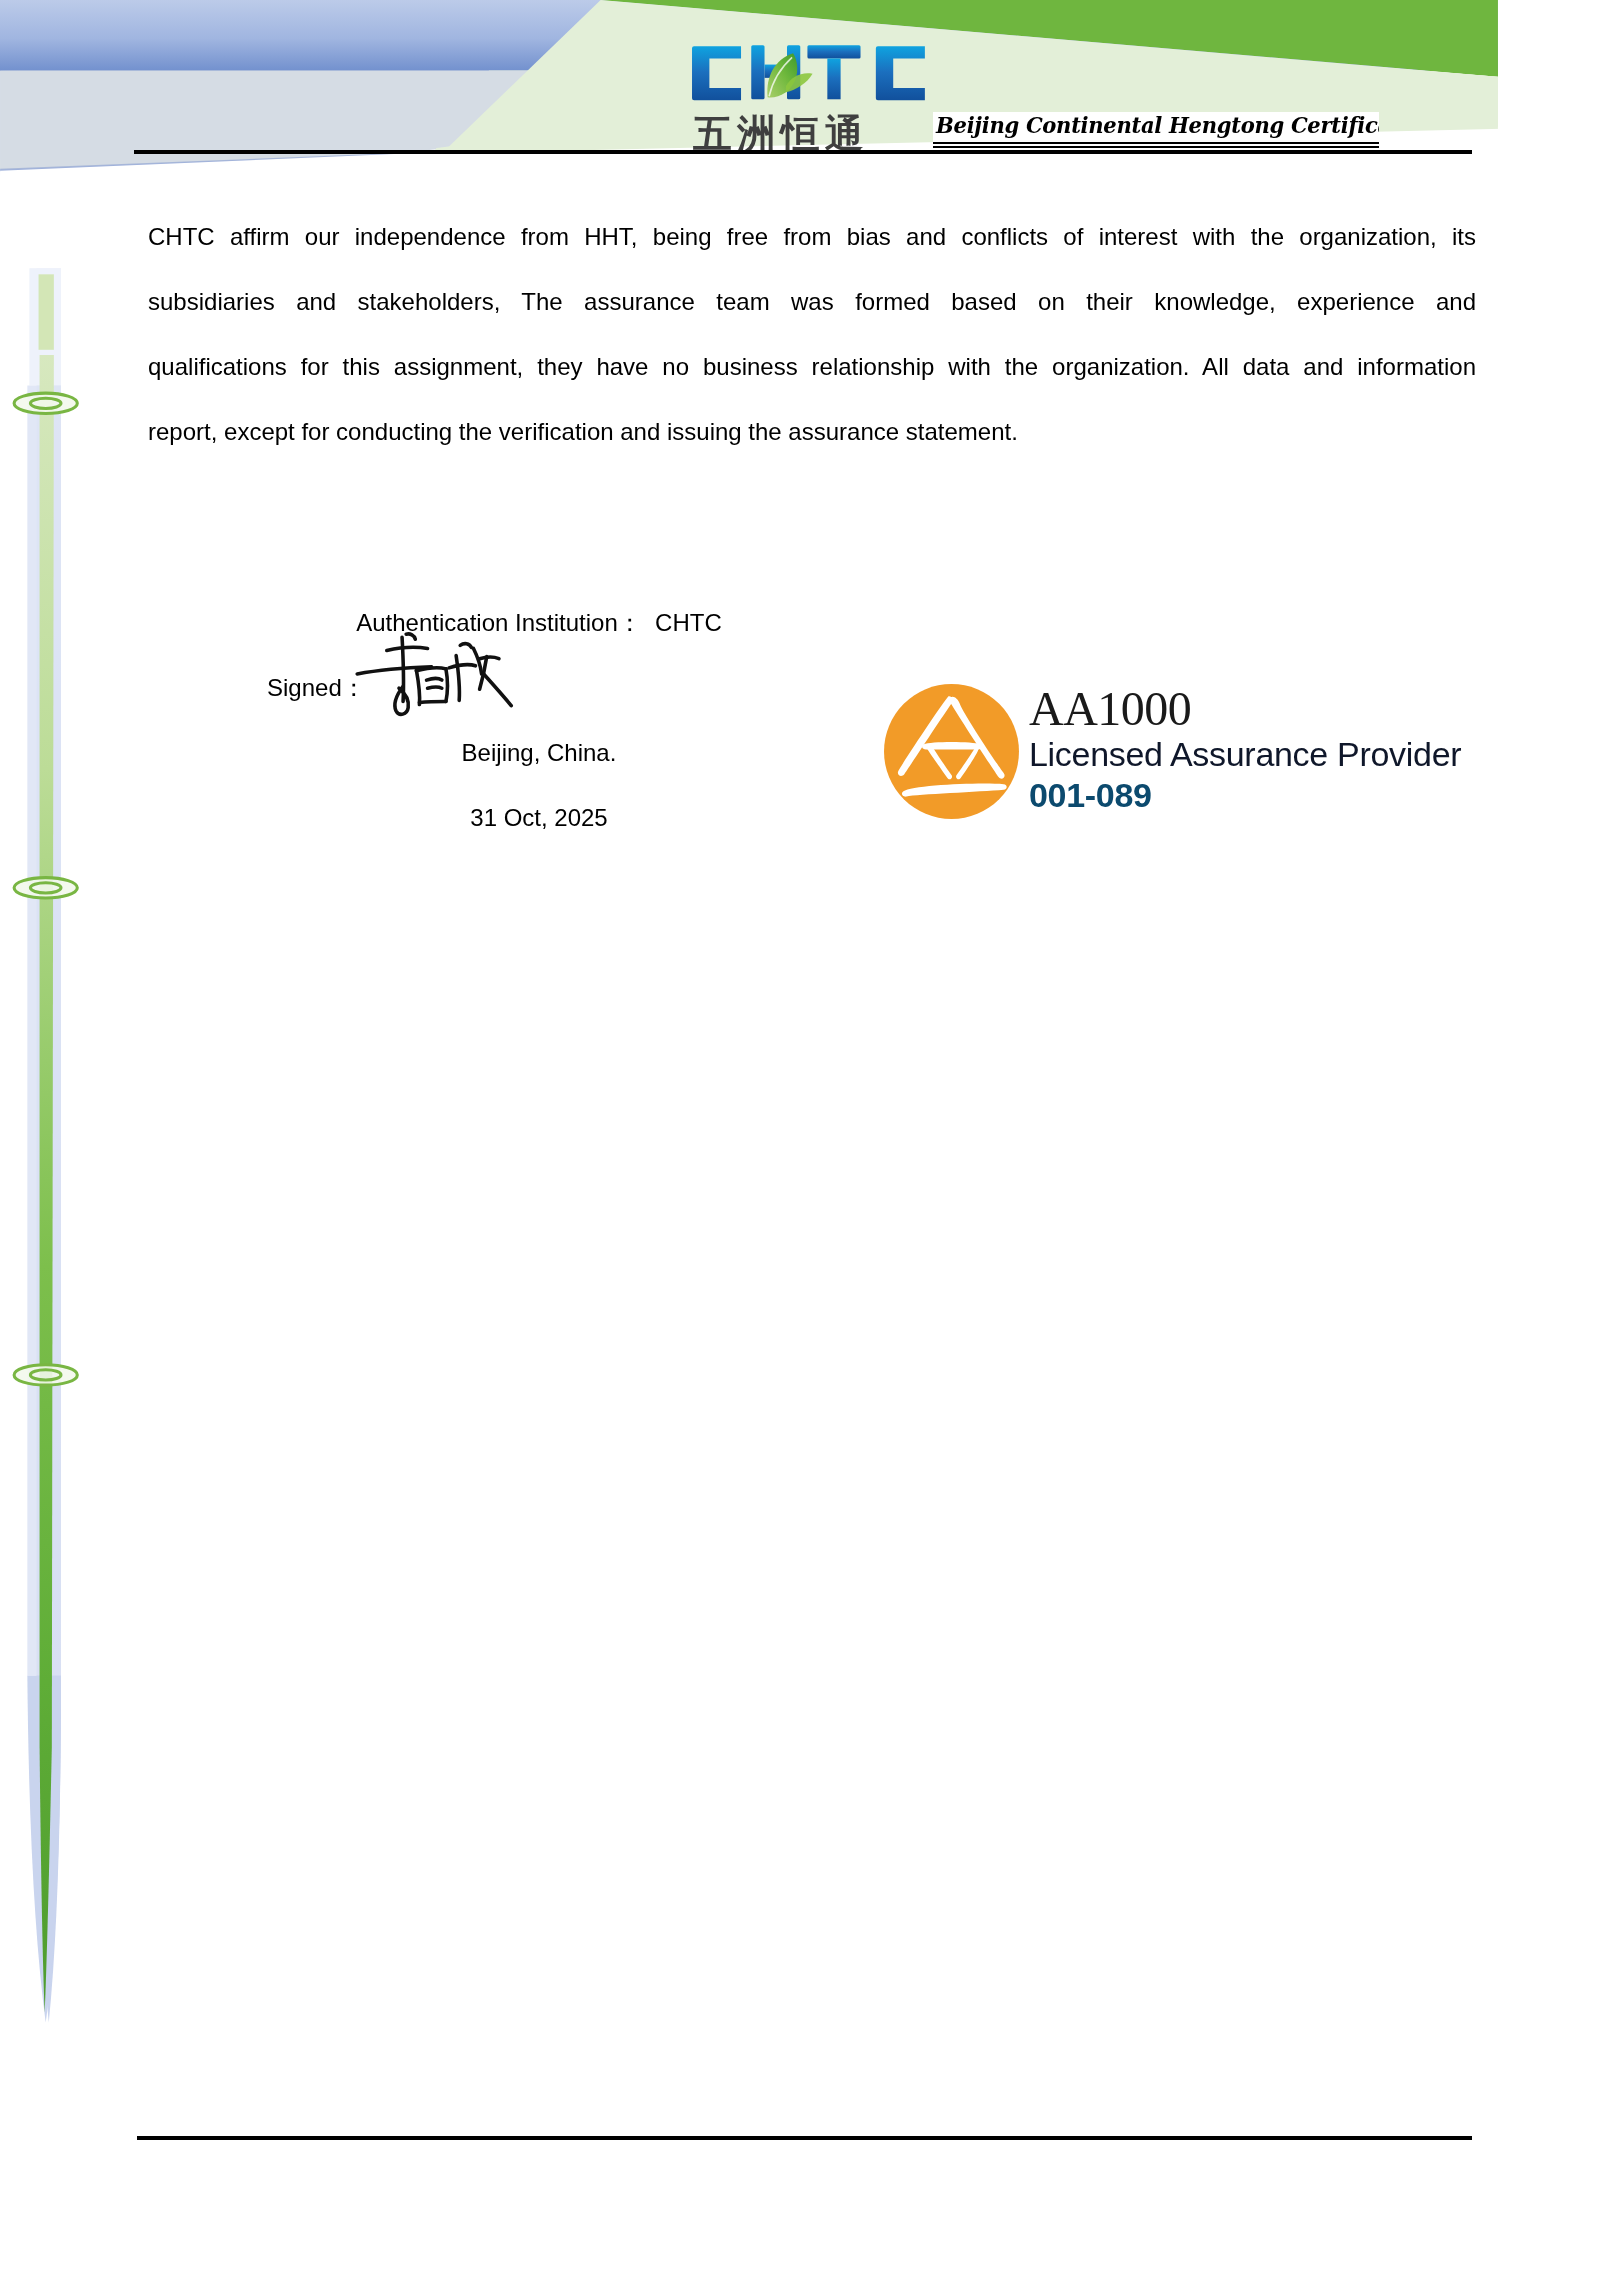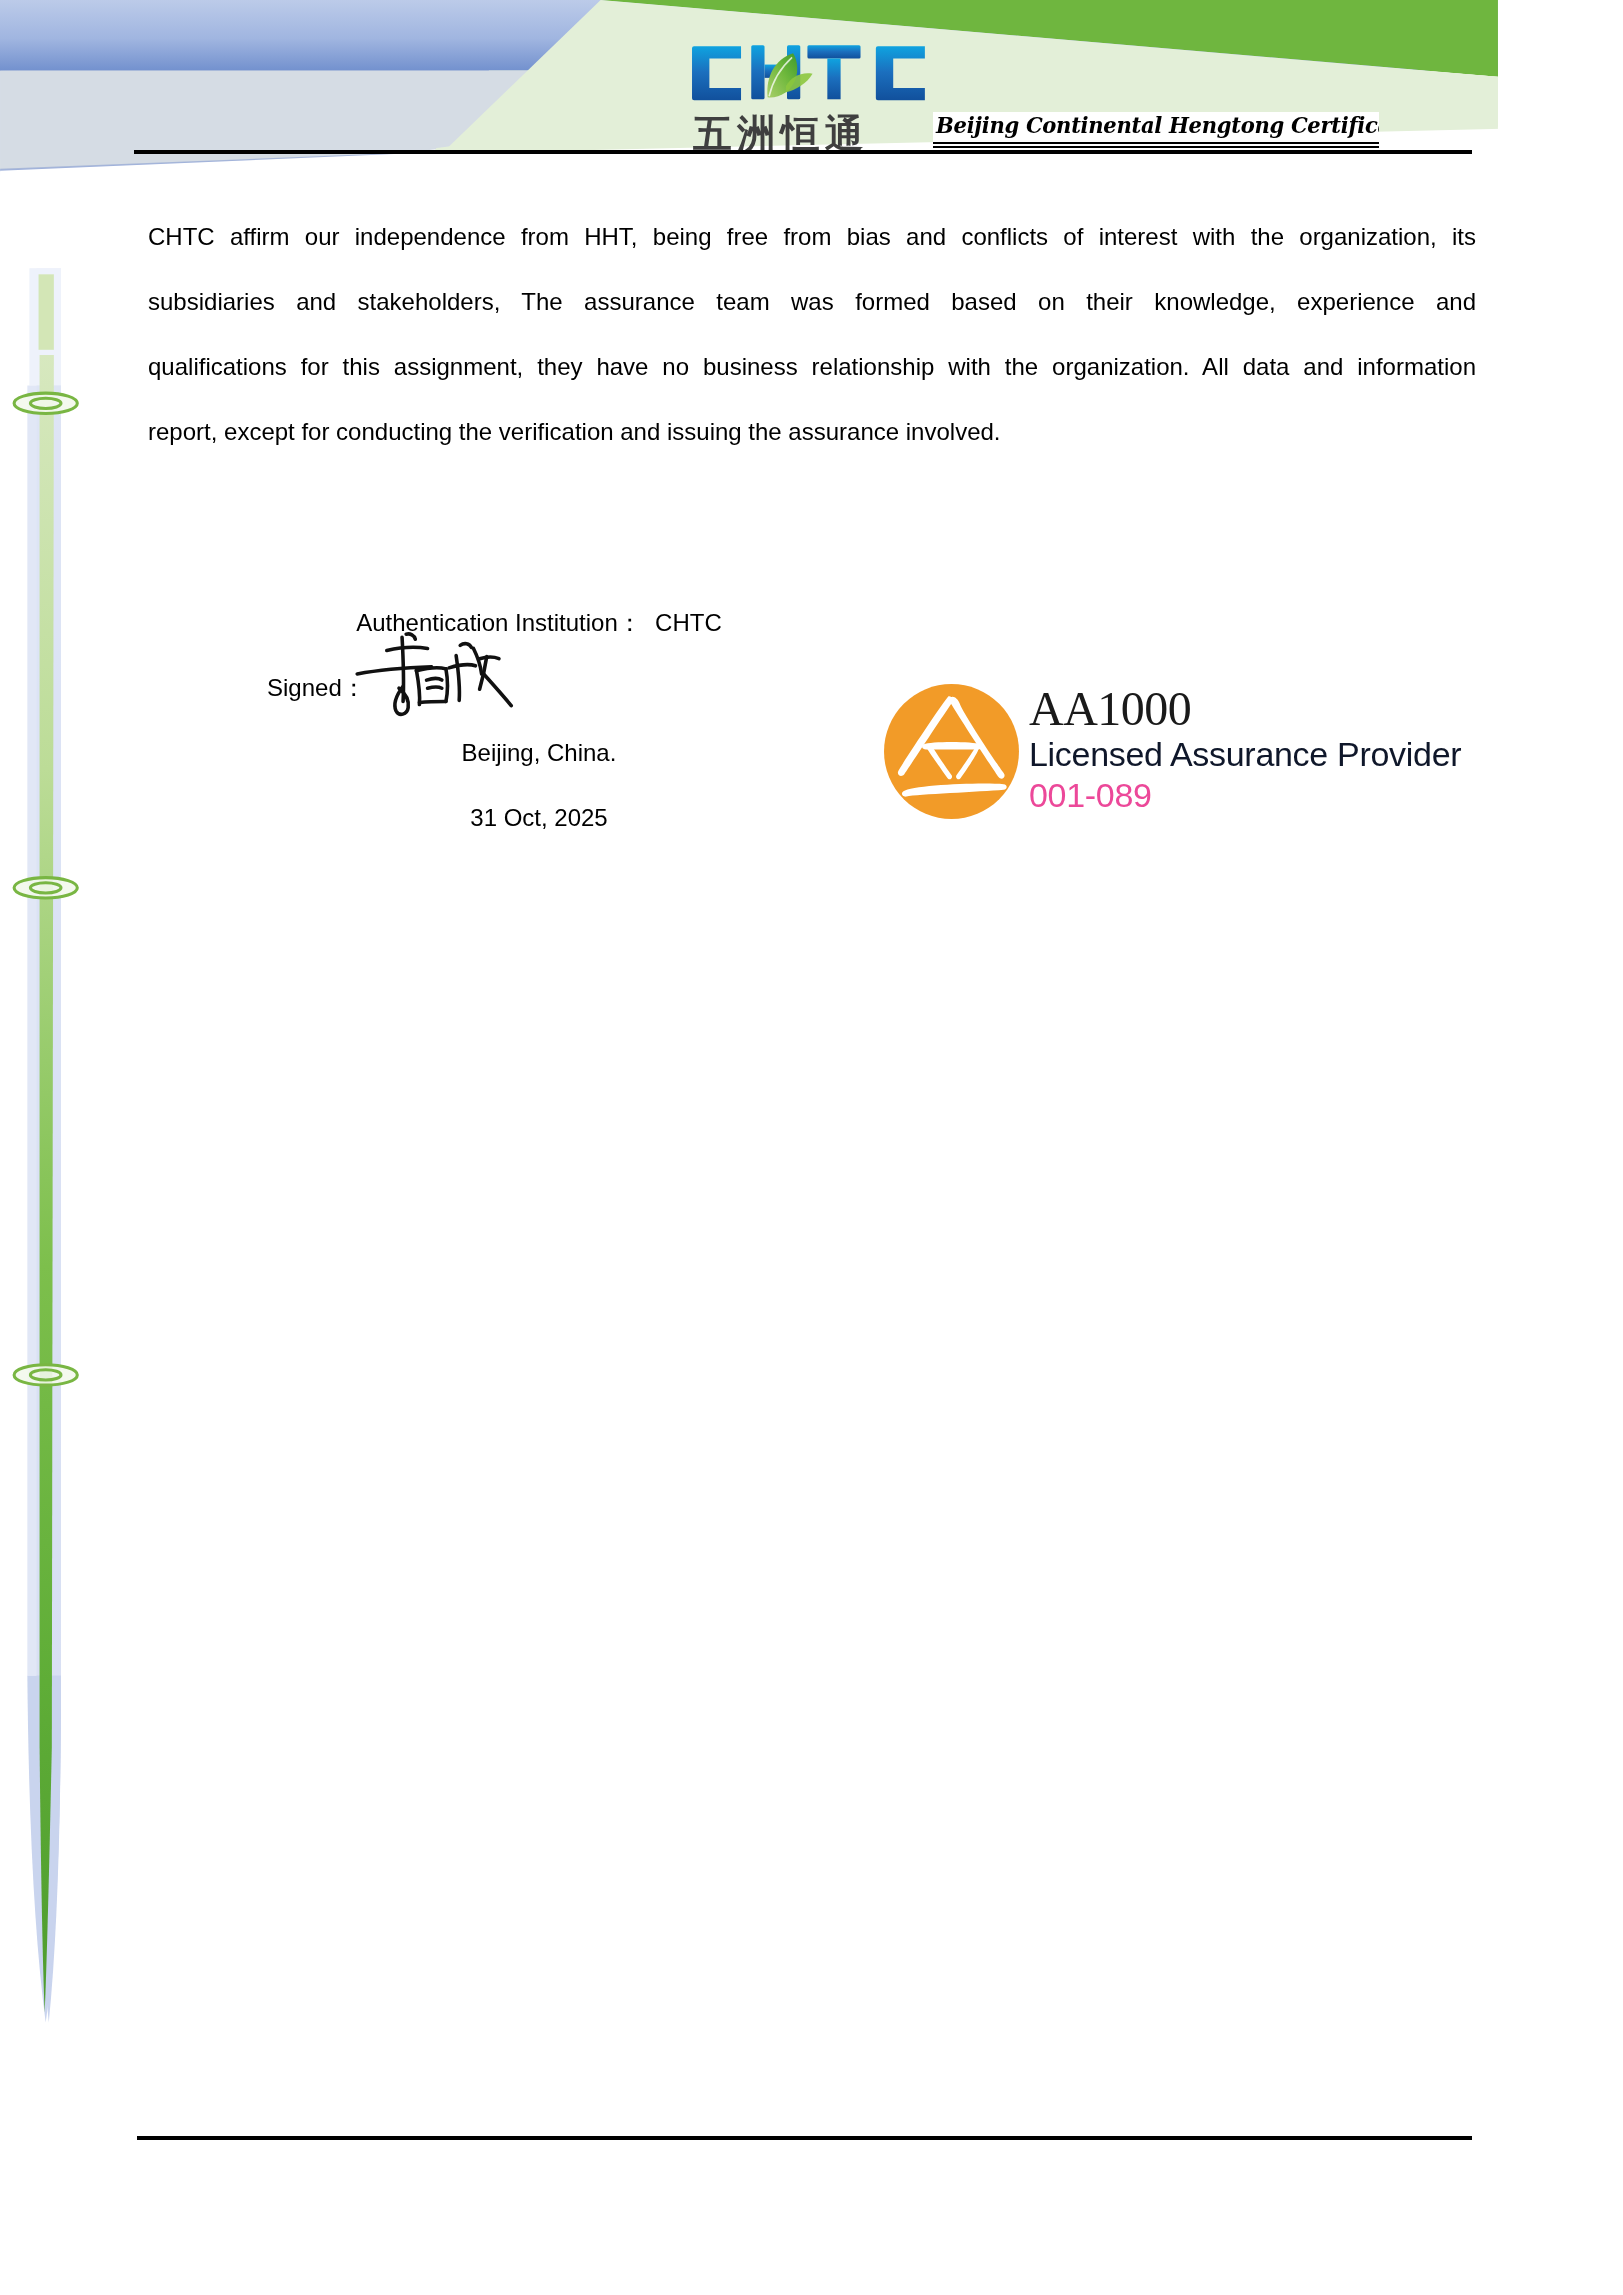--- a/index.html
+++ b/index.html
@@ -197,24 +197,24 @@
     font-size: 34px;
     line-height: 41px;
     color: #0f172a;
     letter-spacing: -0.3px;
     white-space: nowrap;
     font-weight: 400;
   }
   .aa1000-code {
     font-size: 34px;
     line-height: 41px;
-    color: #ec4899;
+    color: #0c4a6e;
     letter-spacing: -0.3px;
     white-space: nowrap;
-    font-weight: 400;
+    font-weight: 700;
   }
 
   
   .footer-rule {
     position: absolute;
     left: 137px;
     top: 2136px;
     width: 1335px;
     height: 3.6px;
     background: #000000;
@@ -368,21 +368,21 @@
         <ellipse cx="70" cy="2170" rx="62" ry="20" fill="none" stroke="#79B643" stroke-width="6"></ellipse>
         <ellipse cx="70" cy="2170" rx="30" ry="10" fill="none" stroke="#79B643" stroke-width="6"></ellipse>
       </g>
     </svg>
   </div>
 
   <div class="body-text">
     <span class="body-line">CHTC affirm our independence from HHT, being free from bias and conflicts of interest with the organization, its</span>
     <span class="body-line">subsidiaries and stakeholders, The assurance team was formed based on their knowledge, experience and</span>
     <span class="body-line">qualifications for this assignment, they have no business relationship with the organization. All data and information</span>
-    <span class="body-line last">report, except for conducting the verification and issuing the assurance involved.</span>
+    <span class="body-line last">report, except for conducting the verification and issuing the assurance statement.</span>
   </div>
 
   <div class="sig-block">
 
     <div class="sig-line">Authentication Institution：  CHTC</div>
 
     <div class="sig-signed-row">
       <span class="sig-signed-label">Signed：</span>
       <span class="signature-mark">
         <svg width="189" height="102" viewBox="0 0 370 200" xmlns="http://www.w3.org/2000/svg">

